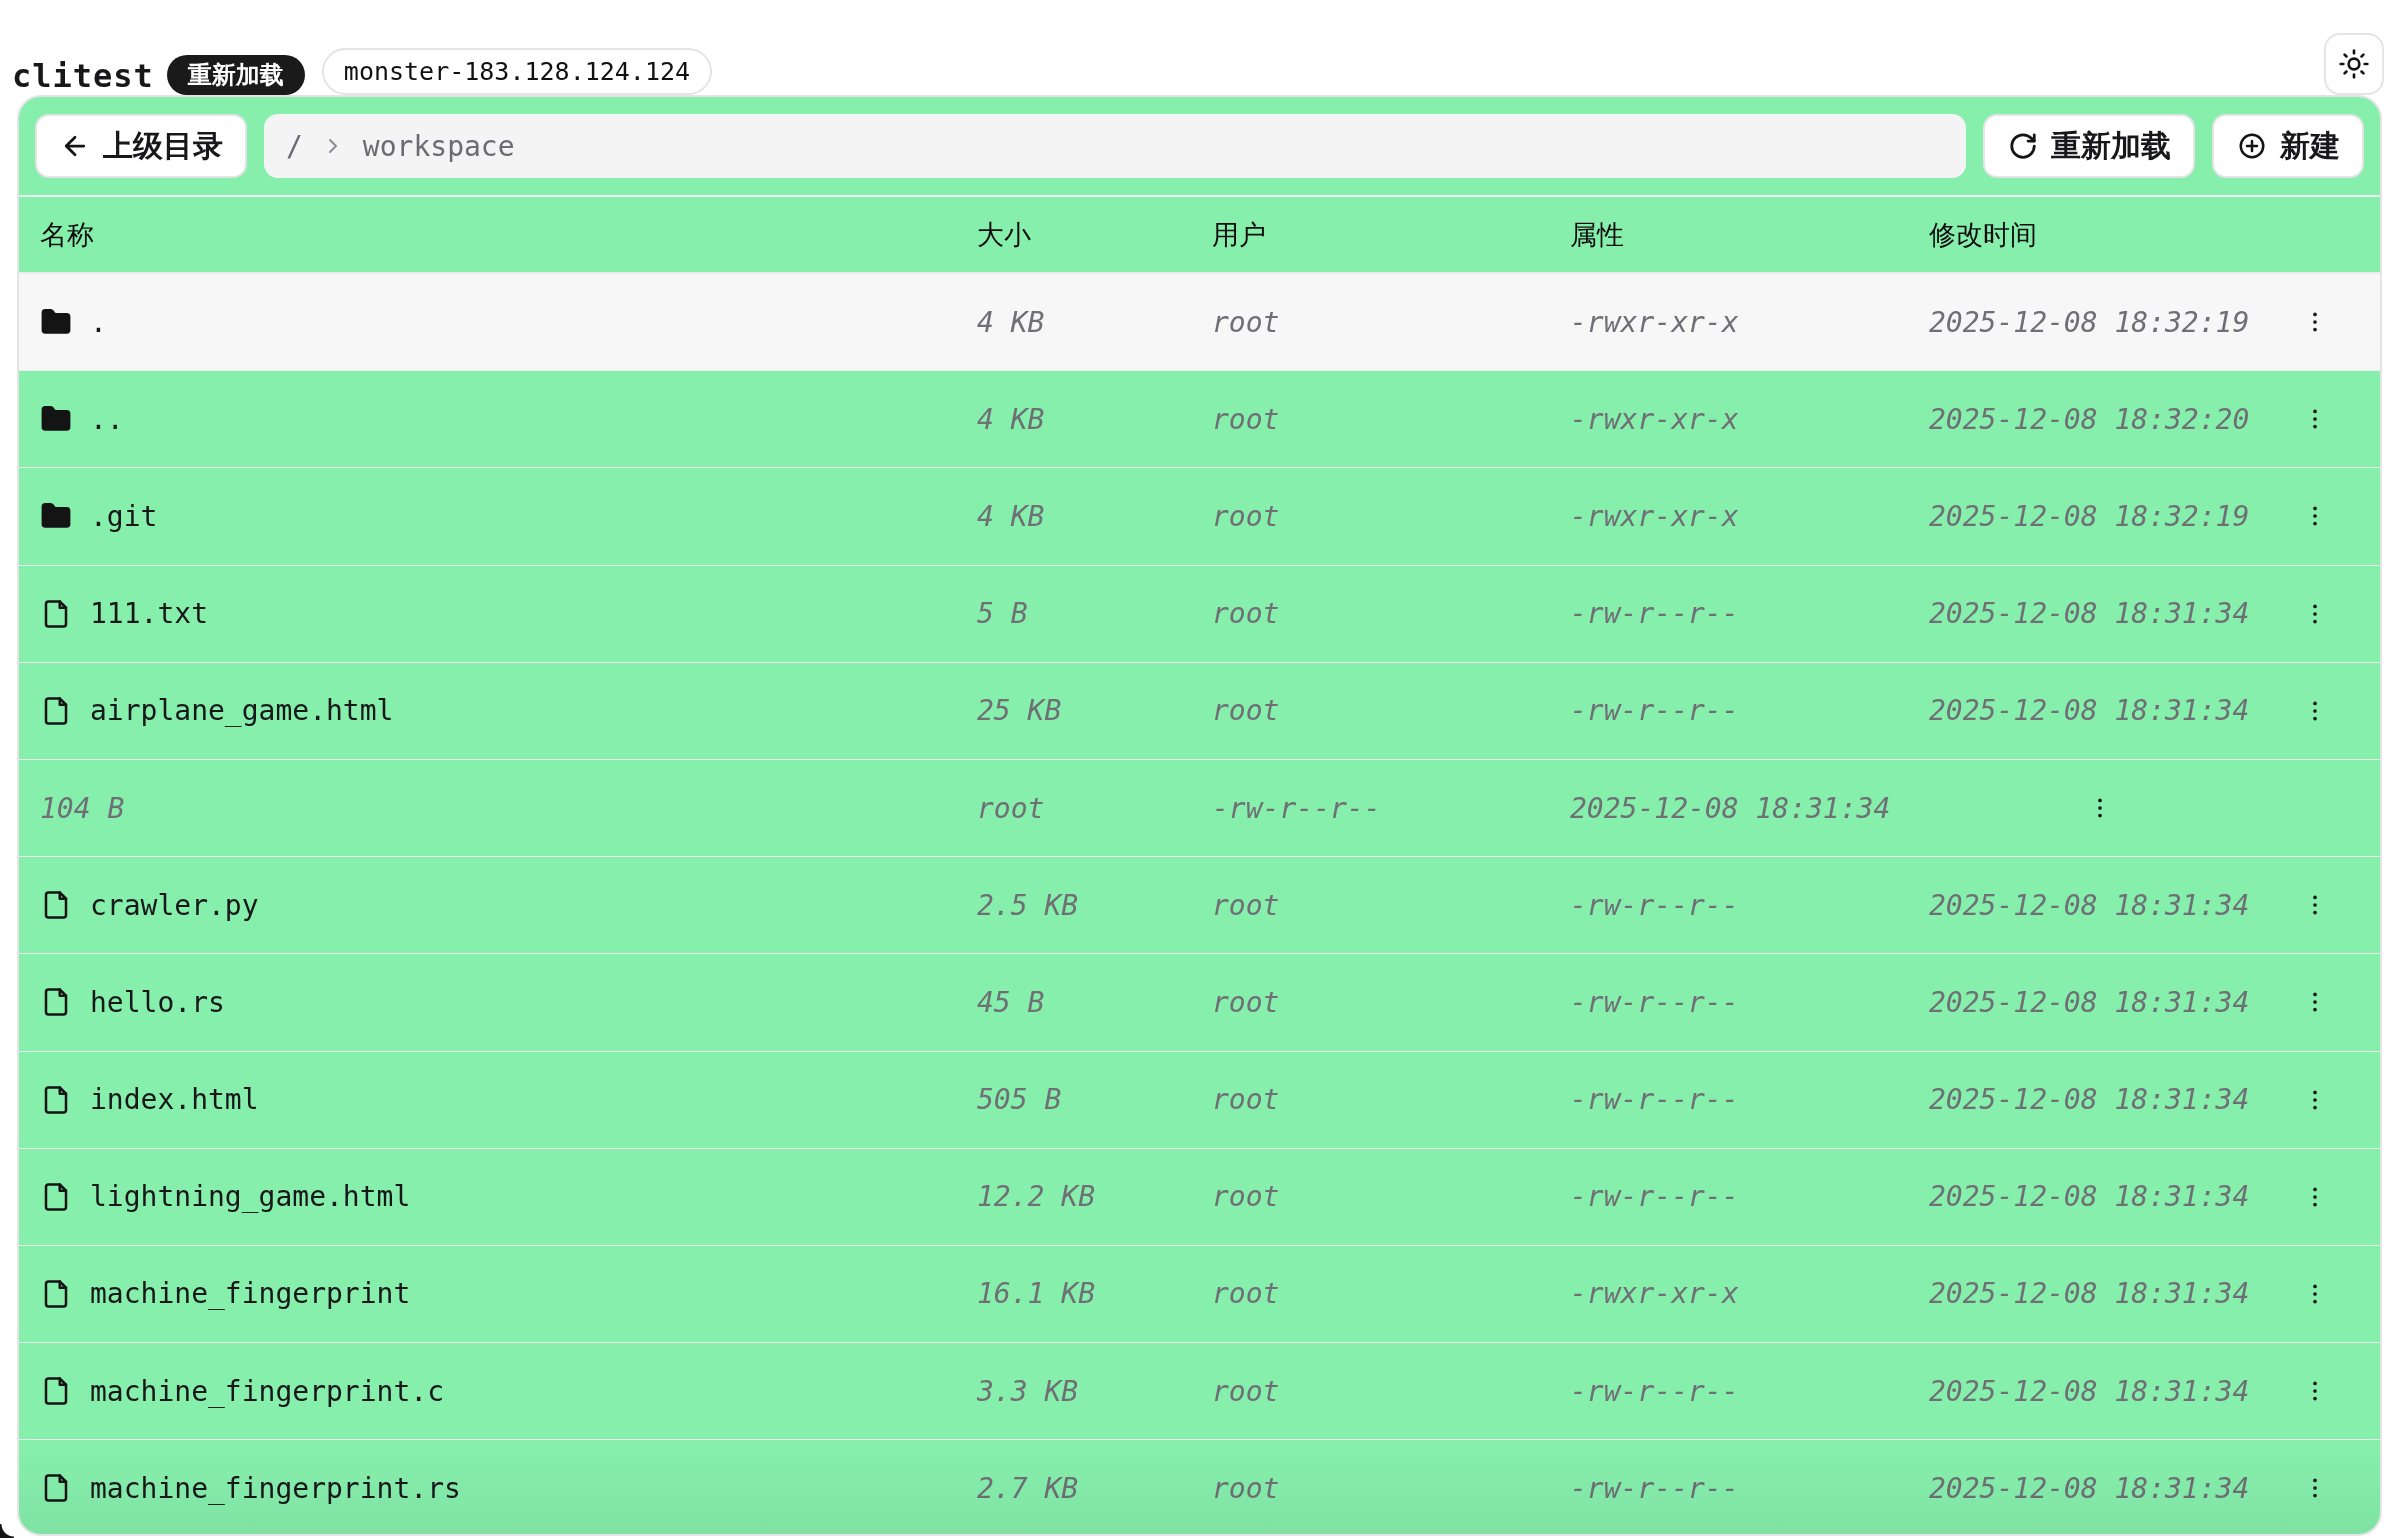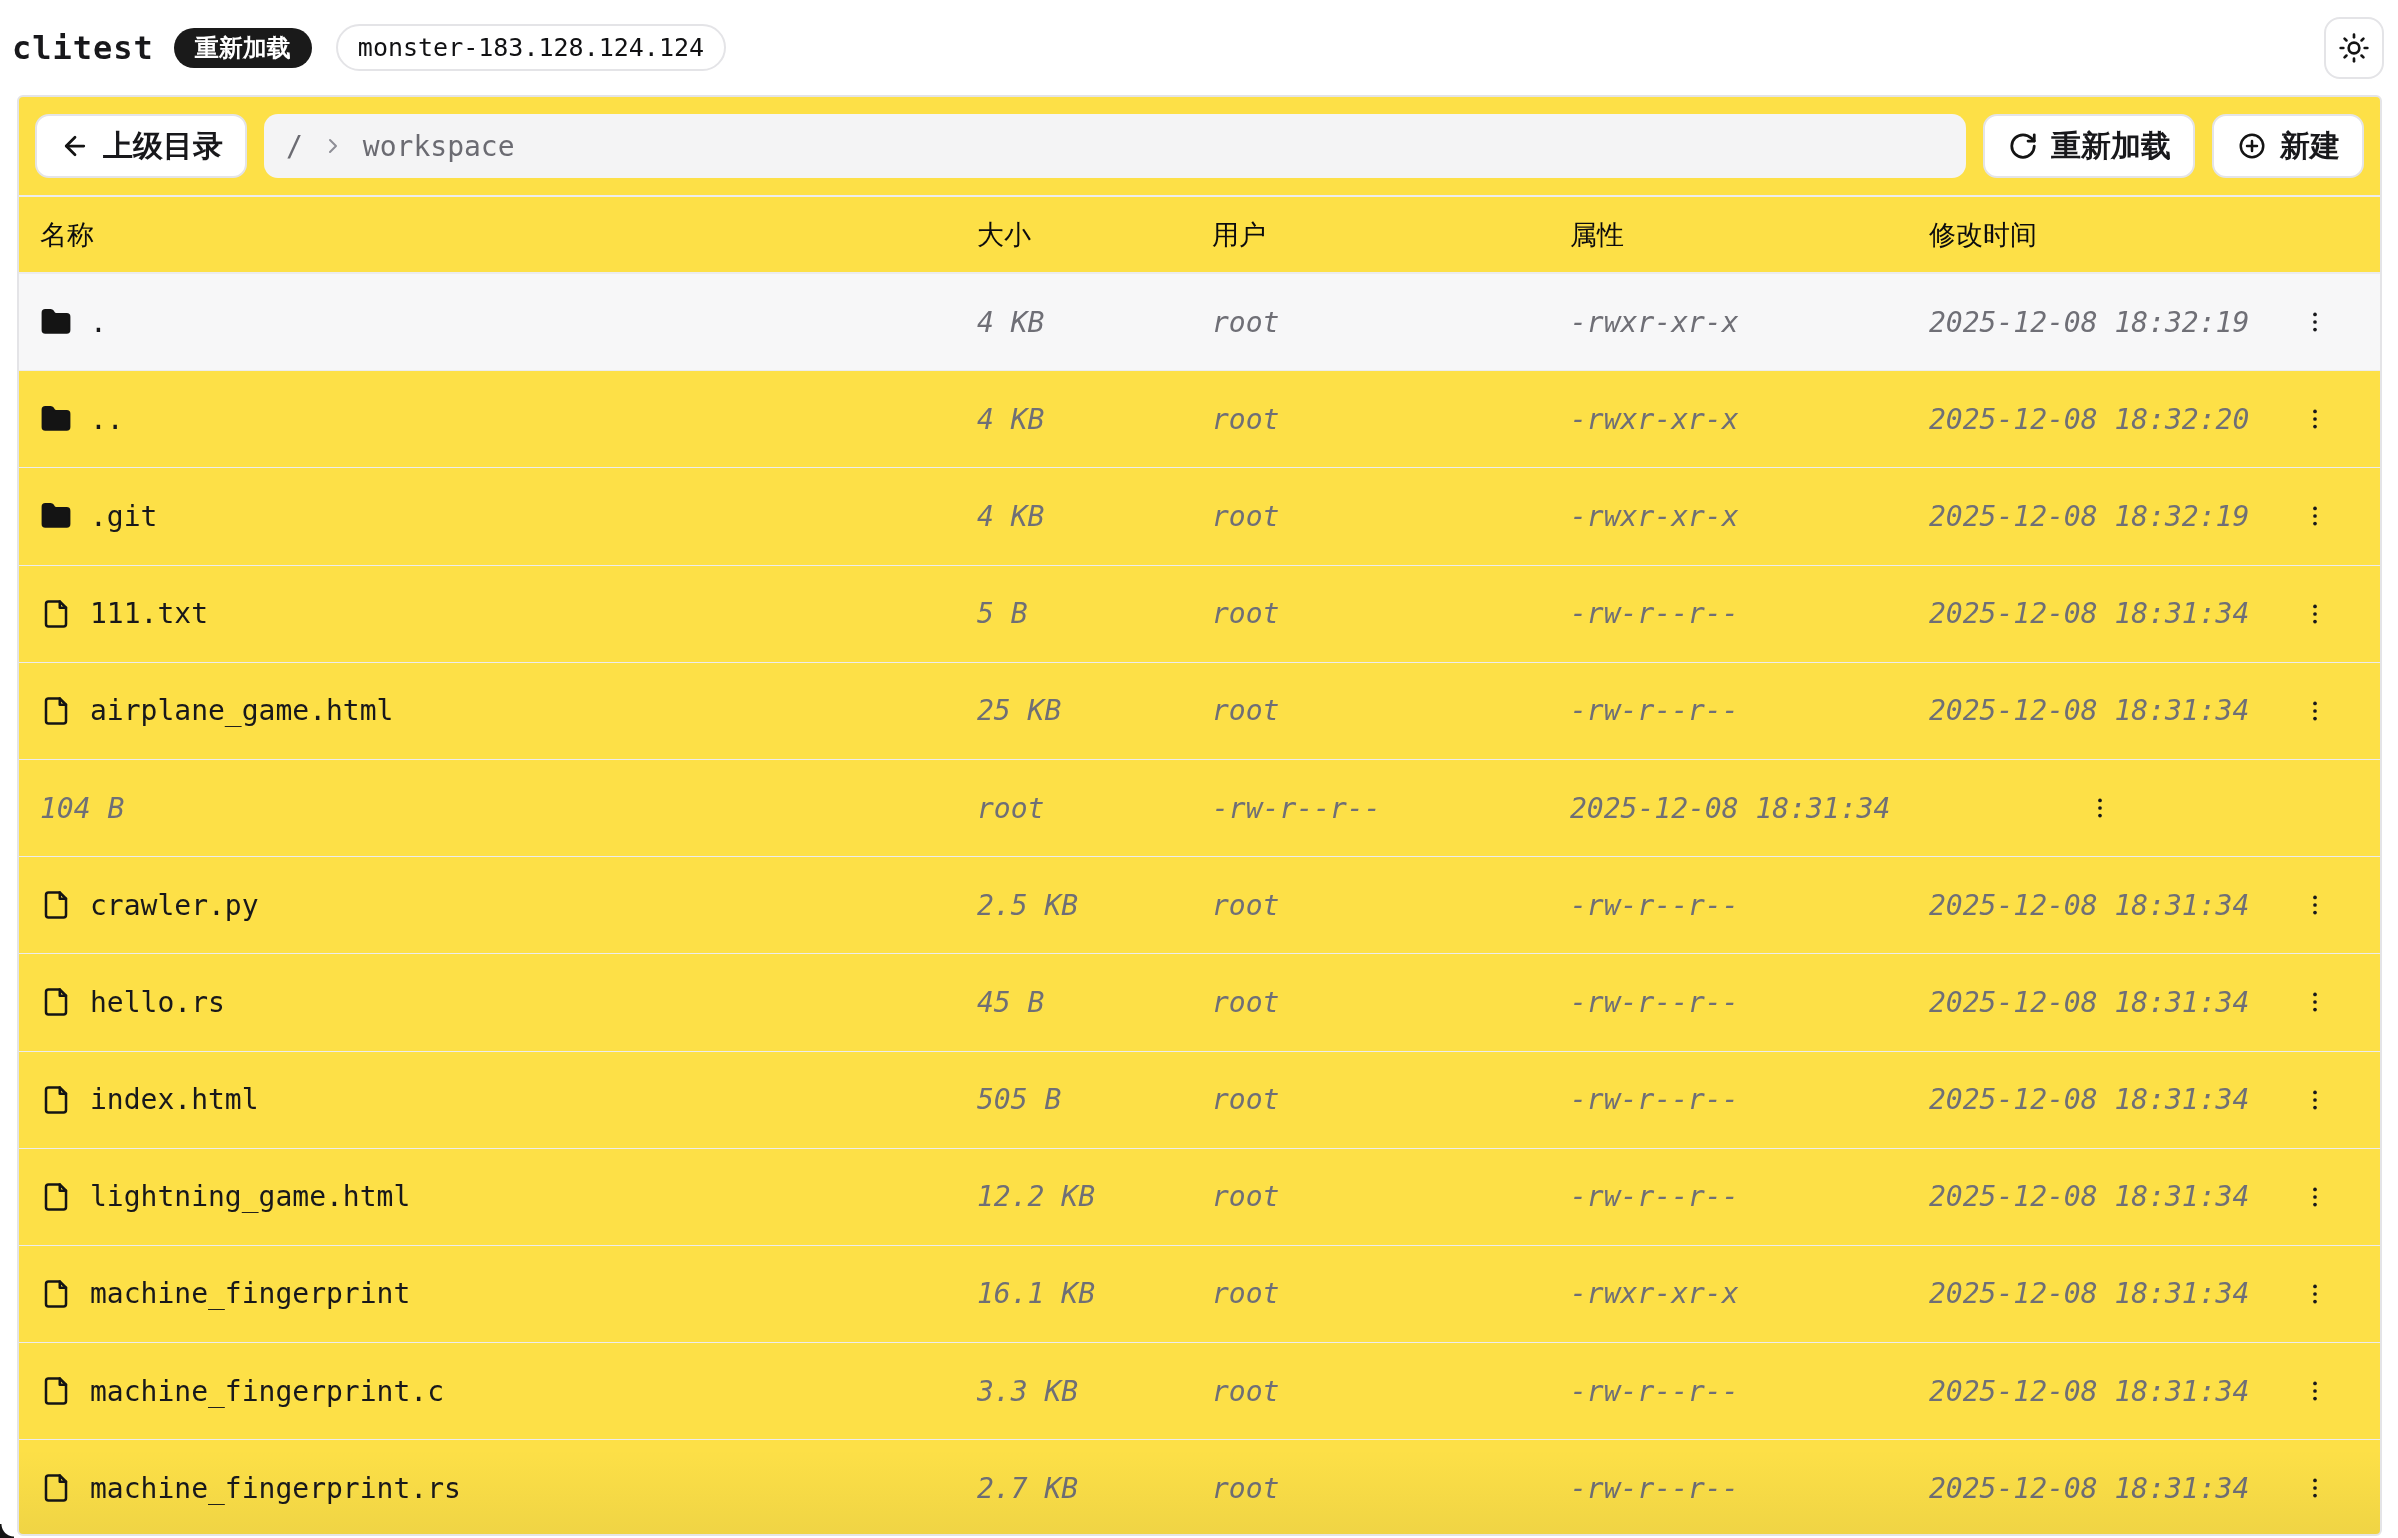--- a/index.html
+++ b/index.html
@@ -18,23 +18,23 @@
     font-family:"Liberation Sans","DejaVu Sans",sans-serif;
     color:var(--text-primary);
     position:relative;
   }
   .mono{font-family:"DejaVu Sans Mono","Liberation Mono",monospace;}
 
   
   .topbar{
     height:95px;
     display:flex;
-    align-items:center;
+    align-items:flex-end;
     padding:0 14px 0 12px;
-    gap:24px;
+    gap:17px;
   }
   .app-title{
     font-family:"DejaVu Sans Mono","Liberation Mono",monospace;
     font-weight:bold;
     font-size:32px;
     letter-spacing:1px;
     margin-right:-4px;
   }
   .status-badge{
     background:var(--badge-bg);
@@ -68,22 +68,22 @@
     display:flex;align-items:center;justify-content:center;
     cursor:pointer;
   }
   svg{display:block;}
 
   
   .card{
     position:absolute;
     left:17px;right:16px;top:95px;bottom:2px;
     border:2px solid var(--border);
-    border-radius:6px;
-    background:#fde047;
+    border-radius:24px;
+    background:#86efac;
     overflow:hidden;
   }
   .card-toolbar{
     height:100px;
     display:flex;
     align-items:center;
     padding:0 16px;
     gap:17px;
     border-bottom:2px solid var(--divider);
   }

